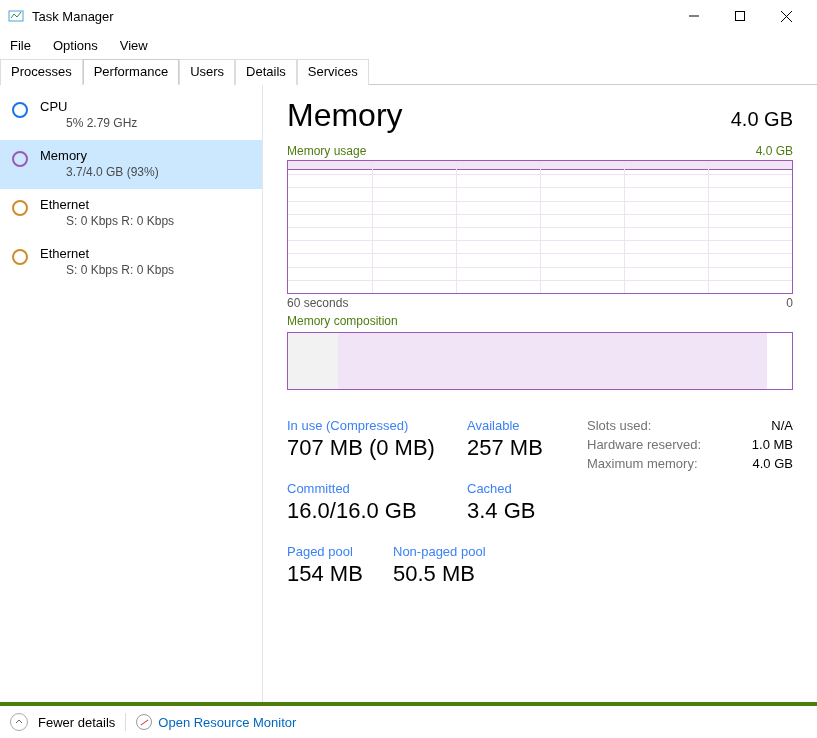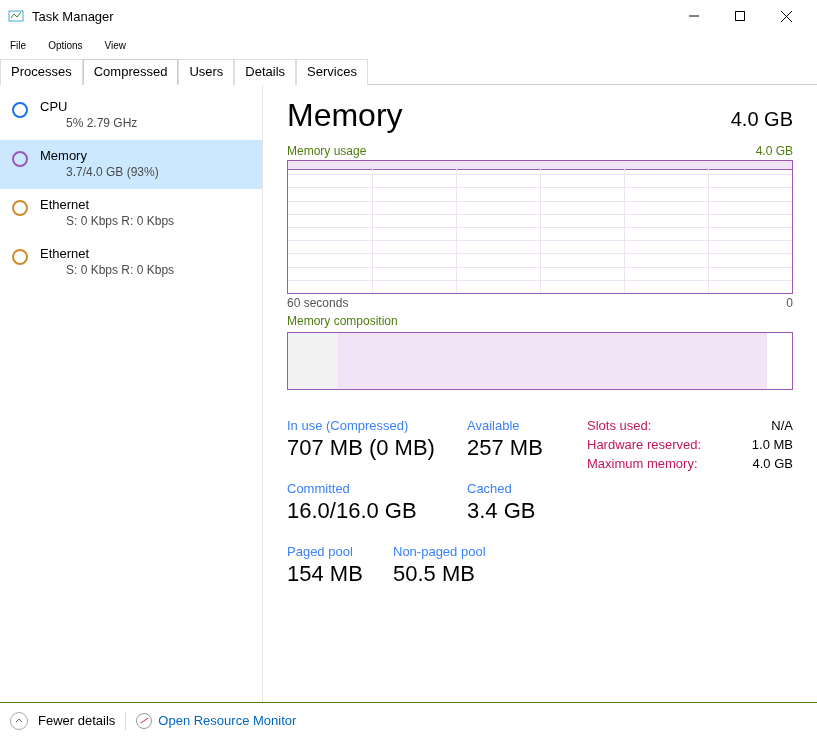--- a/index.html
+++ b/index.html
@@ -8,21 +8,21 @@
     
     .titlebar { height: 32px; display: flex; align-items: center; padding: 0 8px; }
     .titlebar-icon { width: 16px; height: 16px; margin-right: 8px; display: inline-flex; align-items: center; justify-content: center; }
     .titlebar-title { flex: 0 0 auto; font-size: 13px; }
     .titlebar-spacer { flex: 1; }
     .win-controls { display: flex; }
     .win-control { width: 46px; height: 32px; display: flex; align-items: center; justify-content: center; font-size: 14px; font-family: "Segoe MDL2 Assets","Segoe UI Symbol",sans-serif; }
     .win-control.close { font-size: 16px; }
 
     
-    .menubar { height: 26px; display: flex; align-items: center; padding: 0 8px; gap: 18px; font-size: 10px; }
+    .menubar { height: 26px; display: flex; align-items: center; padding: 0 8px; gap: 18px; font-size: 13px; }
     .menubar-item { padding: 2px 2px; }
 
     
     .tabs { display: flex; border-bottom: 1px solid #ccc; padding-left: 0; }
     .tab { padding: 4px 10px 5px; border: 1px solid transparent; border-bottom: none; font-size: 13px; background: #f4f4f4; margin-right: 0px; position: relative; top: 1px; }
     .tab.active { background: #fff; border-color: #ccc; border-bottom: 1px solid #fff; }
     .tab:not(.active) { background: #fff; border-top: 1px solid #ddd; border-right: 1px solid #ddd; border-left: 1px solid #ddd; }
 
     
     .body { flex: 1; display: flex; overflow: hidden; }
@@ -56,24 +56,24 @@
     .comp-seg.inuse { background: #f0e4f6; }
     .comp-seg.avail { background: #fff; }
 
     .stats { display: flex; margin-top: 28px; gap: 0; }
     .stats-left { flex: 0 0 298px; display: grid; grid-template-columns: 180px 120px; row-gap: 20px; }
     .stat-label { font-size: 13px; color: #3b82f6; }
     .stat-value { font-size: 22px; margin-top: 2px; }
     .stat-block { display: flex; flex-direction: column; }
     .stats-right { flex: 1; font-size: 13px; }
     .stats-right .kv { display: flex; justify-content: space-between; max-width: 206px; margin-bottom: 4px; }
-    .stats-right .k { color: #be185d; }
-
-    
-    .footer { height: 36px; border-top: 1px solid #4d7c0f; display: flex; align-items: center; padding: 0 10px; gap: 10px; font-size: 13px; }
+    .stats-right .k { color: #737373; }
+
+    
+    .footer { height: 36px; border-top: 4px solid #4d7c0f; display: flex; align-items: center; padding: 0 10px; gap: 10px; font-size: 13px; }
     .footer-sep { width: 1px; height: 18px; background: #ddd; }
     .chevron-circle { width: 18px; height: 18px; border: 1px solid #aaa; border-radius: 50%; display: flex; align-items: center; justify-content: center; font-size: 10px; color: #666; }
     .footer-link { color: #0067c0; display: flex; align-items: center; gap: 6px; }
     .rm-icon { width: 16px; height: 16px; border: 1px solid #999; border-radius: 50%; display: inline-flex; align-items: center; justify-content: center; position: relative; }
     .rm-icon::after { content: ""; width: 9px; height: 1px; background: #d04040; position: absolute; transform: rotate(-35deg); }
   </style>
 </head>
 <body>
 
 <div class="titlebar">
@@ -106,21 +106,21 @@
 </div>
 
 <div class="menubar">
   <span class="menubar-item">File</span>
   <span class="menubar-item">Options</span>
   <span class="menubar-item">View</span>
 </div>
 
 <div class="tabs">
   <div class="tab">Processes</div>
-  <div class="tab active">Compressed</div>
+  <div class="tab active">Performance</div>
   <div class="tab">Users</div>
   <div class="tab">Details</div>
   <div class="tab">Services</div>
 </div>
 
 <div class="body">
 
   <div class="sidebar">
     <div class="sidebar-item">
       <div class="ring cpu"></div>

